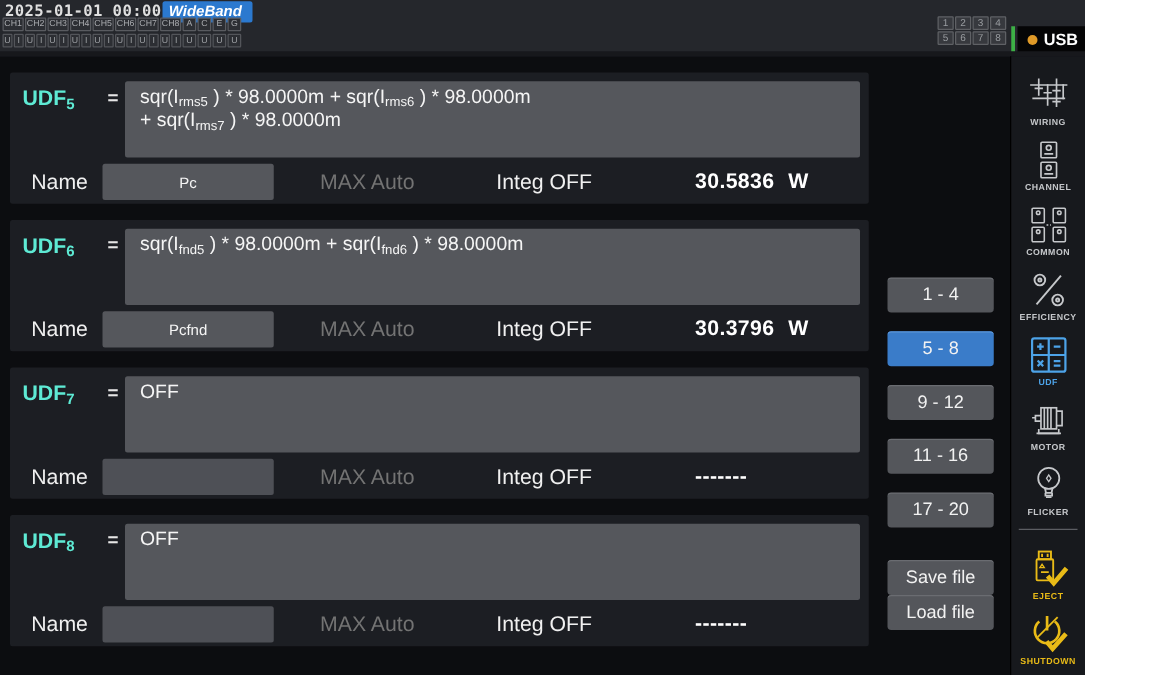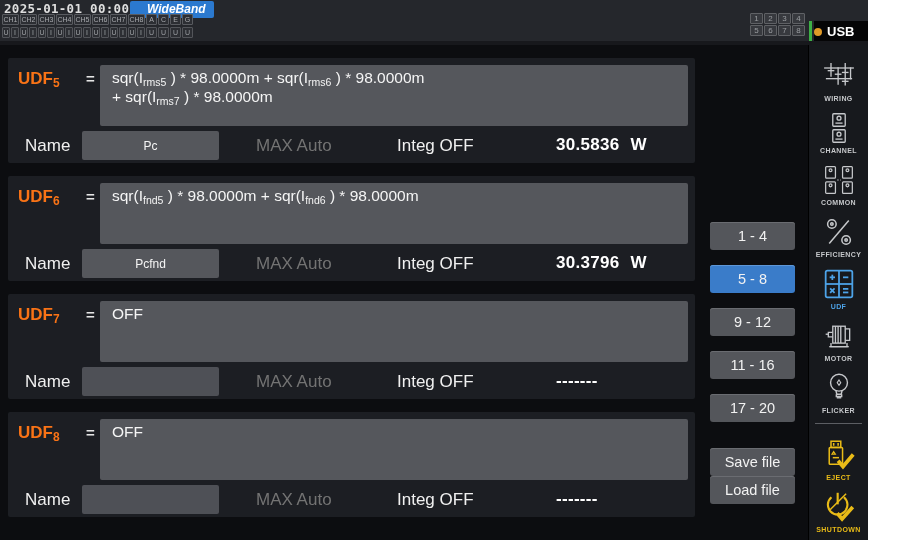--- a/index.html
+++ b/index.html
@@ -6,44 +6,44 @@
   .page{position:relative;width:920px;height:540px;background:#ffffff;overflow:hidden;
         font-family:"Liberation Sans",sans-serif;-webkit-font-smoothing:antialiased;}
   .screen{position:absolute;left:0;top:0;width:868px;height:540px;background:#0c0d10;}
 
   
   .topbar{position:absolute;left:0;top:0;width:868px;height:45px;background:#25272c;}
   .topbar::after{content:"";position:absolute;left:0;bottom:0;width:100%;height:4px;background:#17181c;}
   .timestamp{position:absolute;left:4px;top:1px;font-family:"DejaVu Sans Mono",monospace;
              font-size:12.5px;font-weight:bold;color:#dfdfdf;letter-spacing:0.3px;}
   .badge{position:absolute;left:130px;top:1px;background:#2b79cf;color:#fff;font-size:12px;
-         font-style:italic;font-weight:bold;padding:1px 8px 2px 17px;border-radius:2px;}
+         font-style:italic;font-weight:bold;padding:1px 8px 2px 5px;border-radius:2px;}
   .ch-row{position:absolute;left:2px;top:14px;display:flex;gap:1px;}
   .chbox{box-sizing:border-box;width:17px;height:11px;background:#2c2e33;border:1px solid #595b60;
          border-radius:1px;color:#a9abaf;font-size:7px;line-height:9px;text-align:center;}
   .chbox.narrow{width:11px;}
   .ui-row{position:absolute;left:2px;top:27px;display:flex;gap:1px;}
   .uigroup{display:flex;gap:1px;}
   .uibox{box-sizing:border-box;width:8px;height:11px;background:#2c2e33;border:1px solid #53555a;
          border-radius:1px;color:#9da0a4;font-size:7px;line-height:9px;text-align:center;}
   .uibox.wide{width:11px;}
   .elem-grid{position:absolute;left:750px;top:13px;display:grid;
              grid-template-columns:repeat(4,13px);grid-auto-rows:11px;gap:1px;}
   .elem-cell{box-sizing:border-box;background:#37393e;border:1px solid #5f6165;border-radius:1px;
              color:#9a9da1;font-size:8px;line-height:9px;text-align:center;}
   .usb-bar{position:absolute;left:809px;top:21px;width:3px;height:21px;background:#3daf46;}
   .usb-box{position:absolute;left:814px;top:21px;width:54px;height:21px;background:#050506;
-           display:flex;align-items:center;gap:5px;padding-left:0;box-sizing:border-box;
+           display:flex;align-items:center;gap:5px;padding-left:8px;box-sizing:border-box;
            color:#fff;font-size:13px;font-weight:bold;}
   .usb-dot{width:8px;height:8px;border-radius:50%;background:#e09a28;}
 
   
   .panels{position:absolute;left:8px;top:58px;width:687px;}
   .panel{position:relative;width:687px;height:105px;background:#1c1e23;border-radius:2px;margin-bottom:13px;}
-  .panel-label{position:absolute;left:10px;top:11px;font-size:17px;font-weight:bold;color:#f97316;}
+  .panel-label{position:absolute;left:10px;top:11px;font-size:17px;font-weight:bold;color:#5eead4;}
   .panel-label .lsub{font-size:12px;position:relative;top:3px;font-weight:bold;}
   .panel-eq{position:absolute;left:78px;top:12px;font-size:15px;font-weight:bold;color:#e6e6e6;}
   .formula-box{position:absolute;left:92px;top:7px;width:588px;height:61px;background:#55575c;
                border-radius:2px;box-sizing:border-box;padding:4px 12px 0 12px;color:#f5f5f5;
                font-size:15.5px;line-height:17px;overflow:hidden;}
   .fline{white-space:pre;}
   .fsub{font-size:10.5px;position:relative;top:3px;}
   .name-label{position:absolute;left:17px;top:78px;font-size:17px;color:#f0f0f0;}
   .name-input{position:absolute;left:74px;top:73px;width:137px;height:29px;background:#55575c;
               border-radius:2px;color:#f5f5f5;font-size:12px;display:flex;align-items:center;justify-content:center;}

